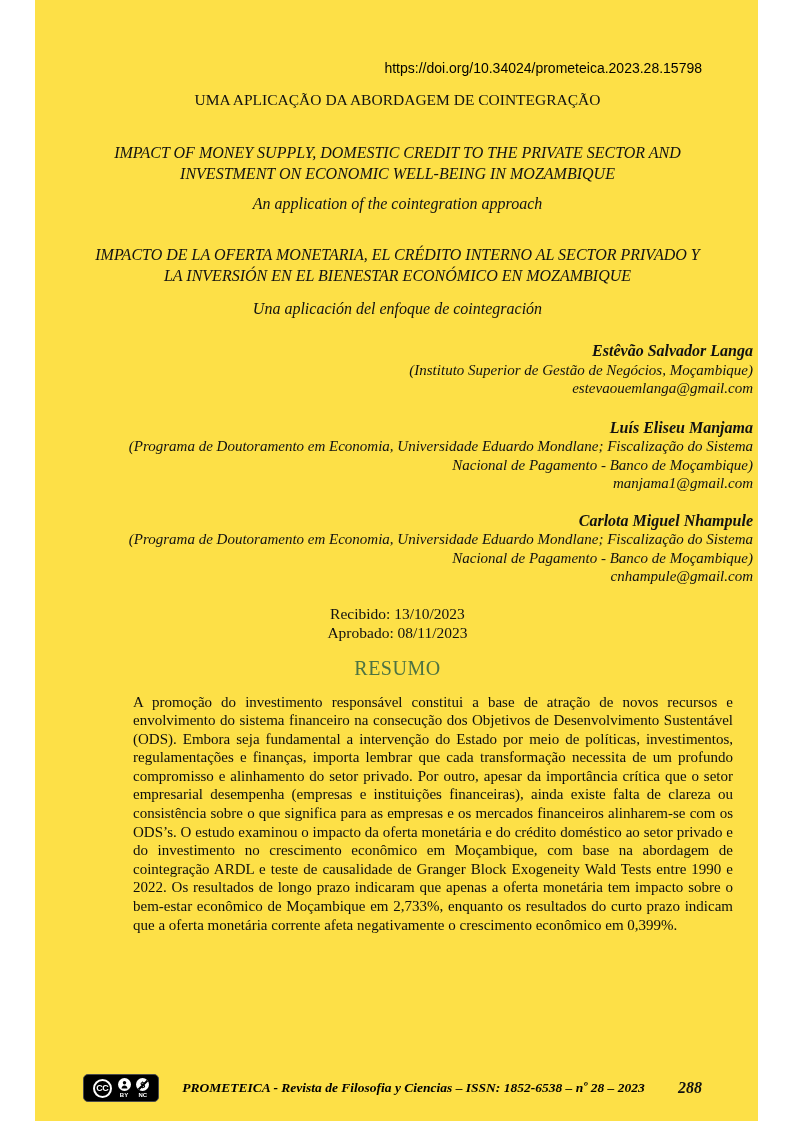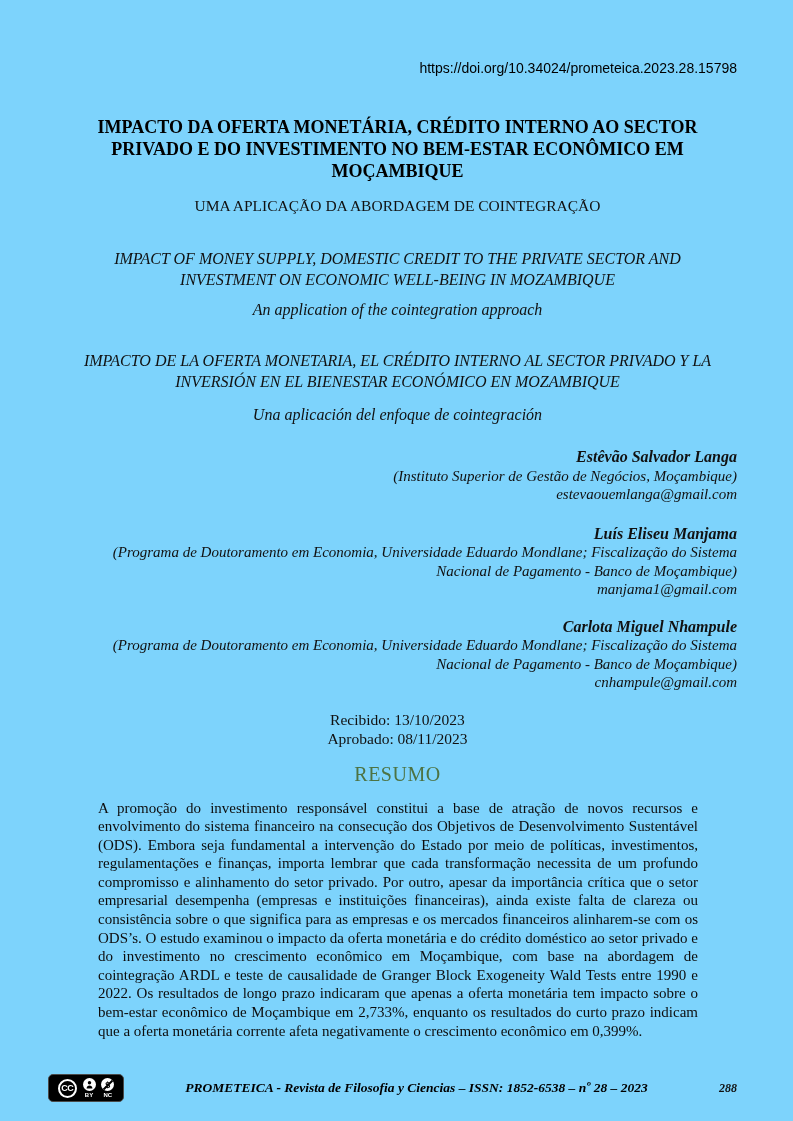--- a/index.html
+++ b/index.html
@@ -1,22 +1,22 @@
 <!DOCTYPE html>
 <html><head>
 <meta charset="utf-8">
 <style>
   * { margin: 0; padding: 0; box-sizing: border-box; }
   html, body { background: #ffffff; }
   .page {
     position: relative;
-    width: 793px;
+    width: 723px;
     height: 1121px;
     margin: 0 auto;
-    background: #7dd3fc;
+    background: #fde047;
     font-family: "Liberation Serif", "DejaVu Serif", serif;
     color: #111111;
     overflow: hidden;
   }
   .content { padding: 0 56px 0 58px; }
 
   .doi {
     margin-top: 60px;
     text-align: right;
     font-family: "Liberation Sans", "DejaVu Sans", sans-serif;
@@ -117,21 +117,21 @@
   }
   .footer-journal {
     flex: 1;
     text-align: center;
     font-size: 13.5px;
     font-weight: bold;
     font-style: italic;
     color: #000000;
   }
   .footer-page-number {
-    font-size: 12px;
+    font-size: 16px;
     font-weight: bold;
     font-style: italic;
     margin-left: 10px;
   }
 
   
   .cc-badge {
     width: 76px;
     height: 28px;
     background: #000000;
@@ -198,21 +198,20 @@
   }
 </style>
 </head>
 <body>
 
 <div class="page">
   <div class="content">
 
     <div class="doi">https://doi.org/10.34024/prometeica.2023.28.15798</div>
 
-    <div class="title-pt">IMPACTO DA OFERTA MONETÁRIA, CRÉDITO INTERNO AO SECTOR PRIVADO E DO INVESTIMENTO NO BEM-ESTAR ECONÔMICO EM MOÇAMBIQUE</div>
     <div class="subtitle-pt">UMA APLICAÇÃO DA ABORDAGEM DE COINTEGRAÇÃO</div>
 
     <div class="title-foreign title-en">IMPACT OF MONEY SUPPLY, DOMESTIC CREDIT TO THE PRIVATE SECTOR AND INVESTMENT ON ECONOMIC WELL-BEING IN MOZAMBIQUE</div>
     <div class="subtitle-foreign">An application of the cointegration approach</div>
 
     <div class="title-foreign title-es">IMPACTO DE LA OFERTA MONETARIA, EL CRÉDITO INTERNO AL SECTOR PRIVADO Y LA INVERSIÓN EN EL BIENESTAR ECONÓMICO EN MOZAMBIQUE</div>
     <div class="subtitle-foreign subtitle-es">Una aplicación del enfoque de cointegración</div>
 
     <div class="author-block author-1">
       <div class="author-name">Estêvão Salvador Langa</div>

